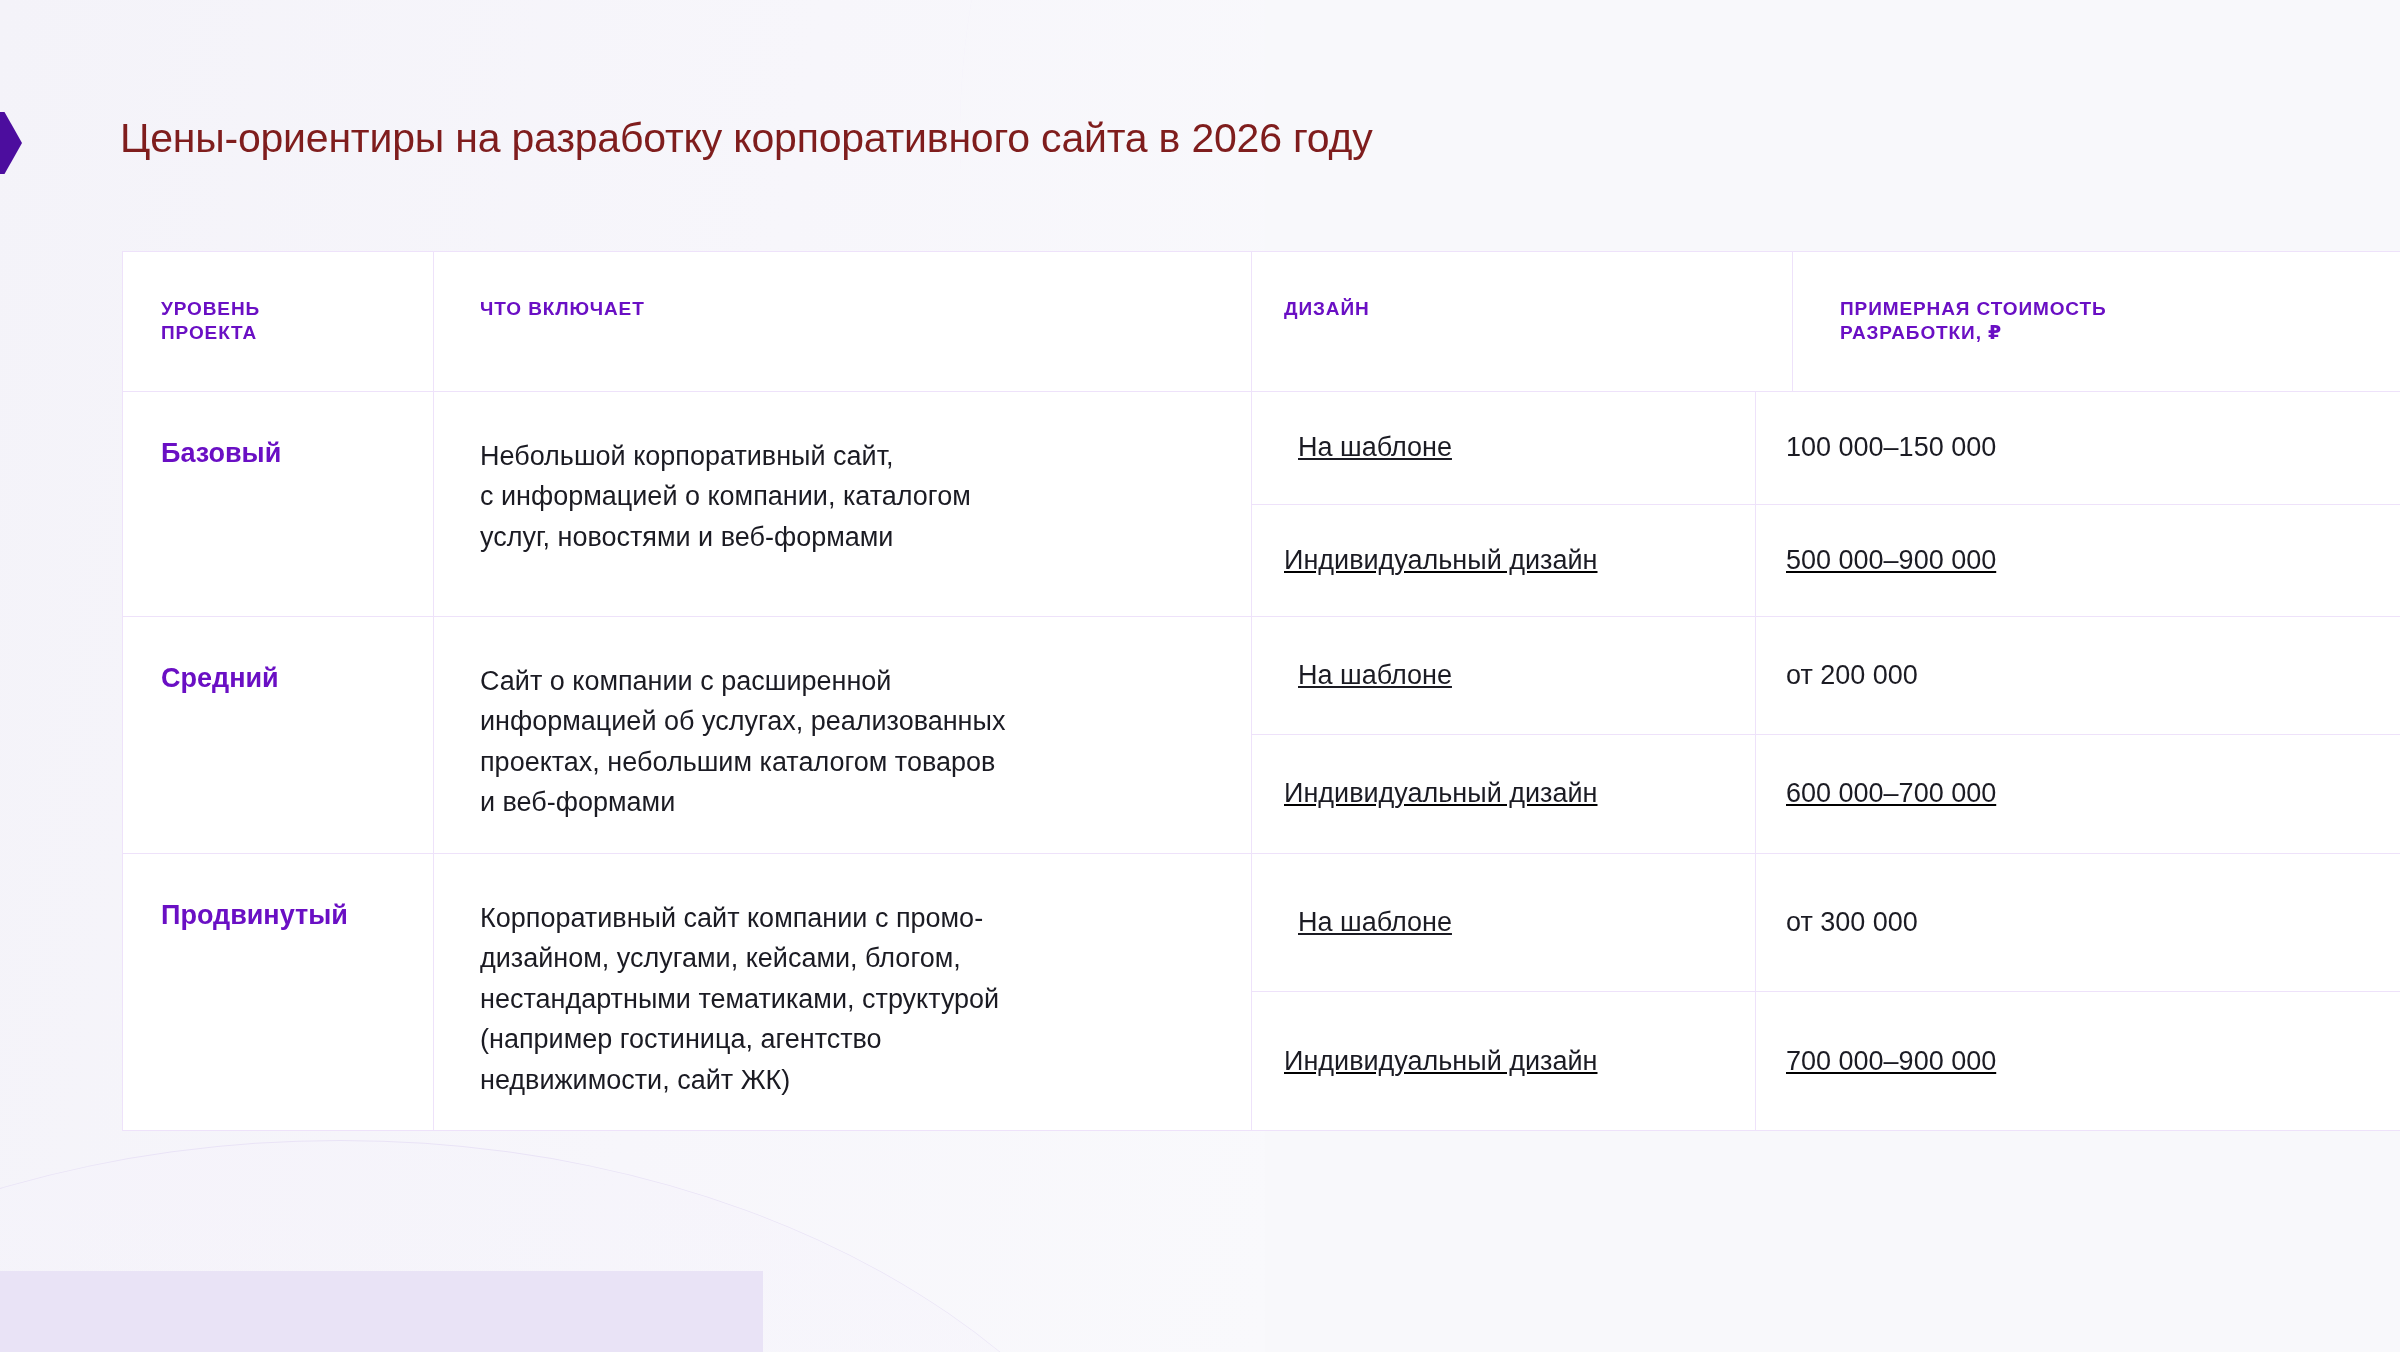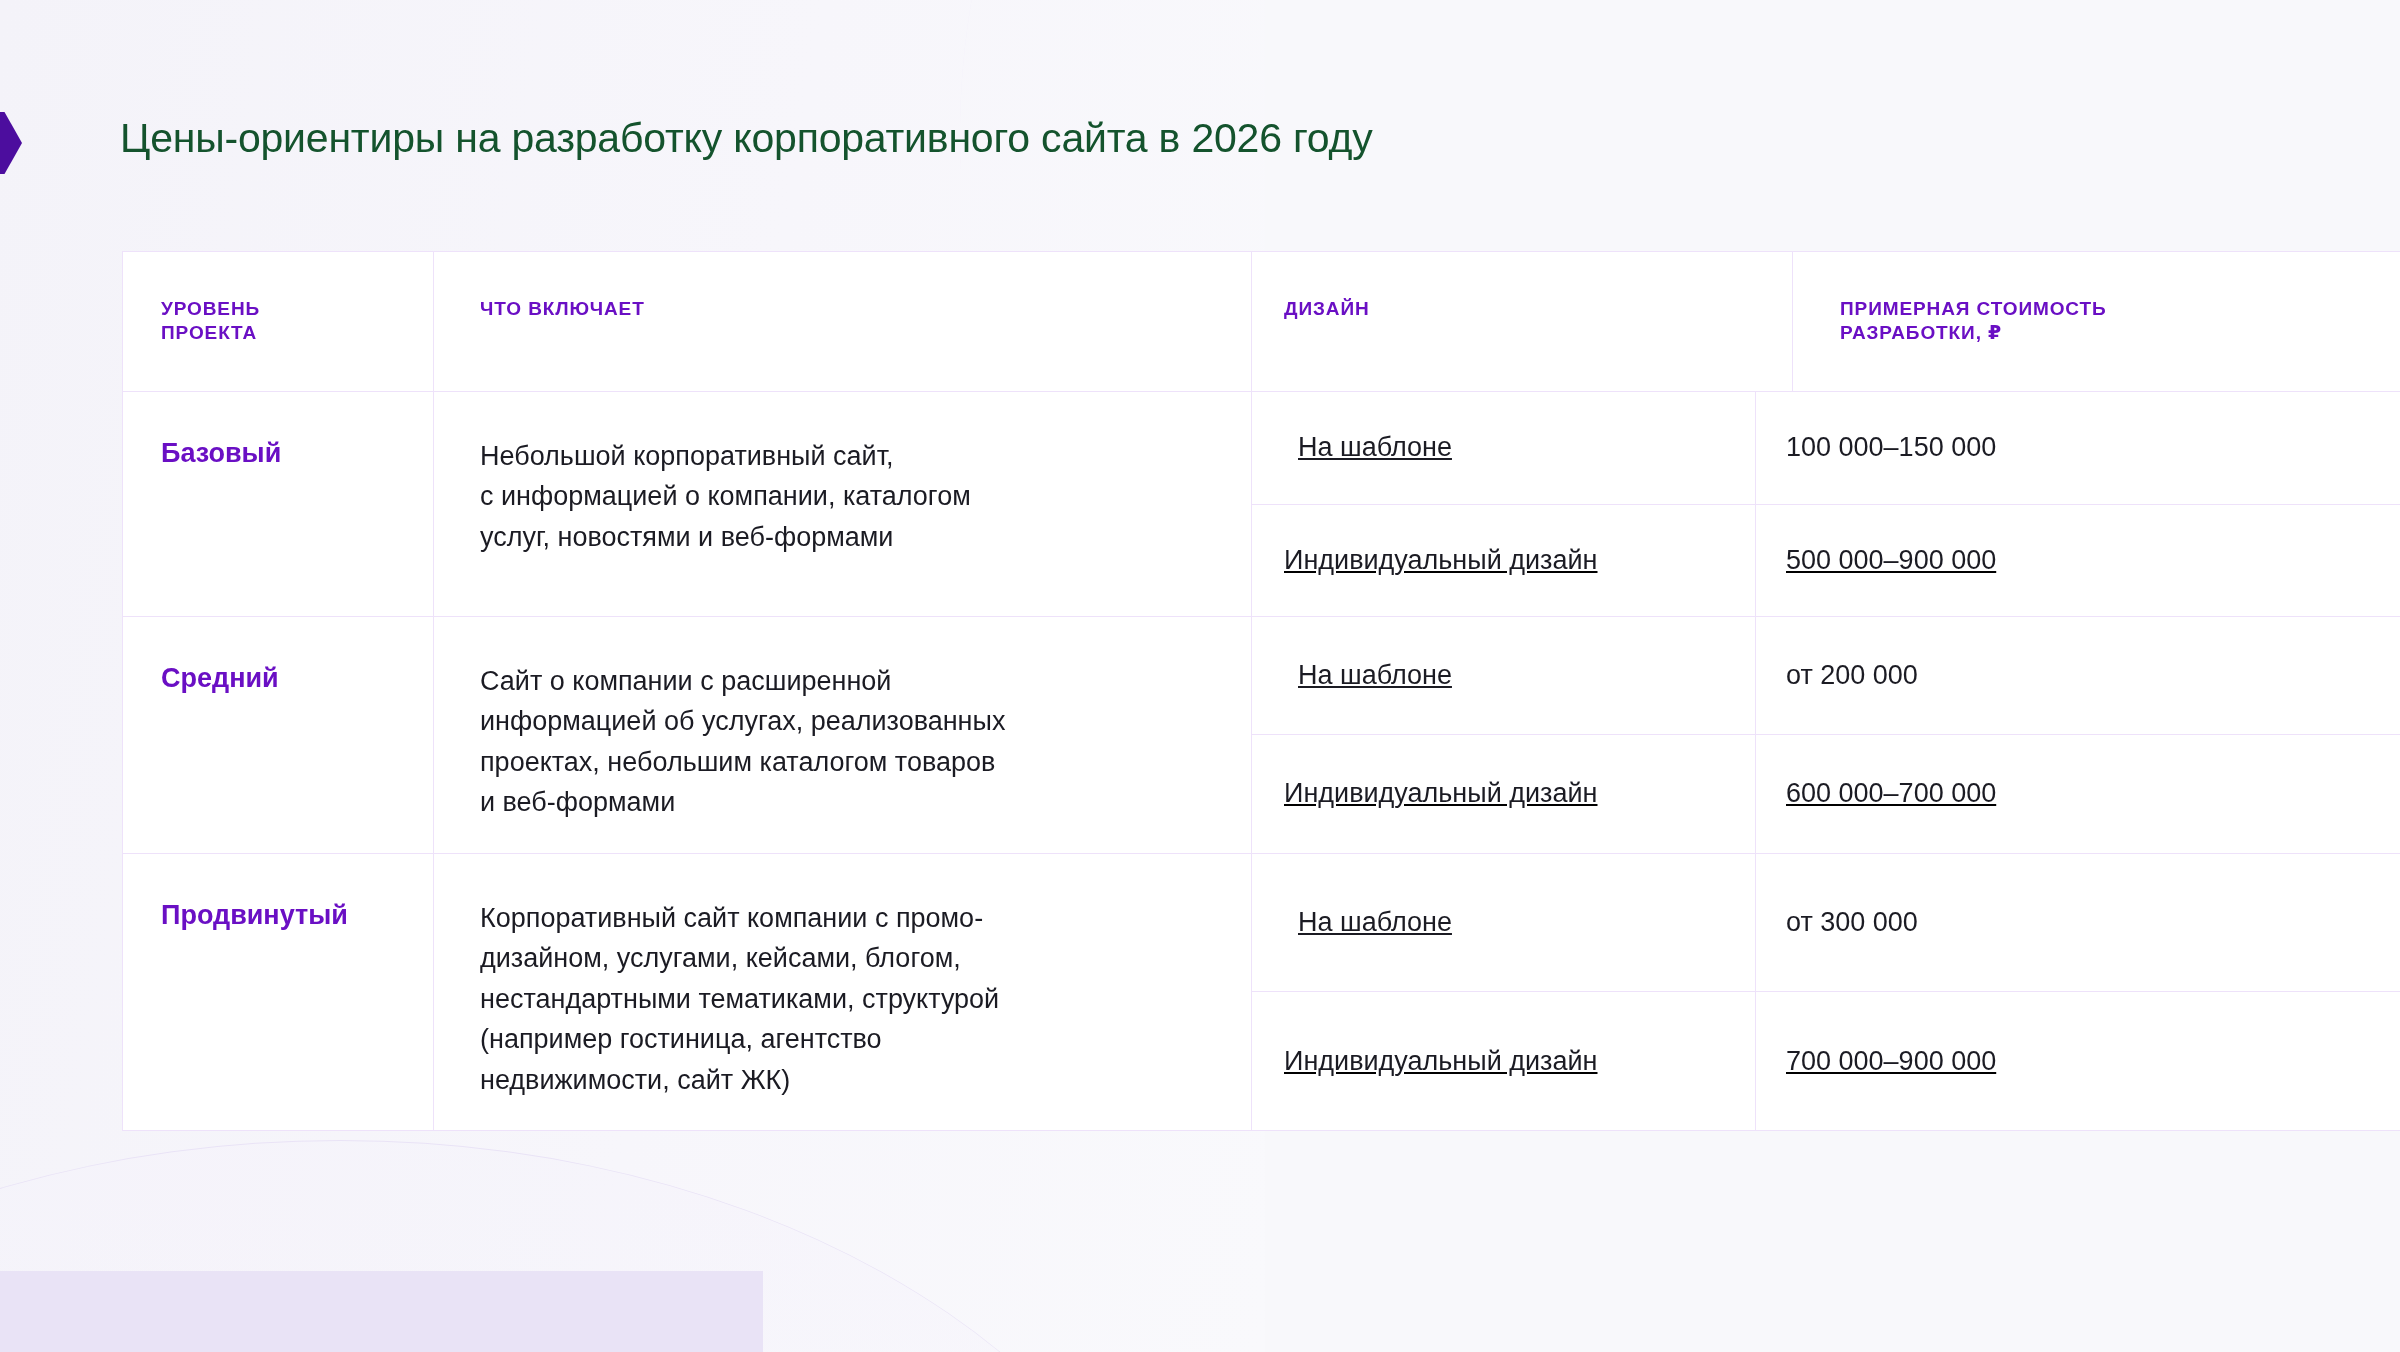--- a/index.html
+++ b/index.html
@@ -67,21 +67,21 @@
 
   
   .page-title {
     position: absolute;
     left: 120px;
     top: 113px;
     font-size: 41px;
     font-weight: 400;
     line-height: 1.24;
     letter-spacing: -0.2px;
-    color: #14532d;
+    color: #7f1d1d;
     white-space: nowrap;
   }
 
   
   .price-table {
     position: absolute;
     left: 122px;
     top: 251px;
     width: 2354px;
     border: 1px solid #eee2fa;

